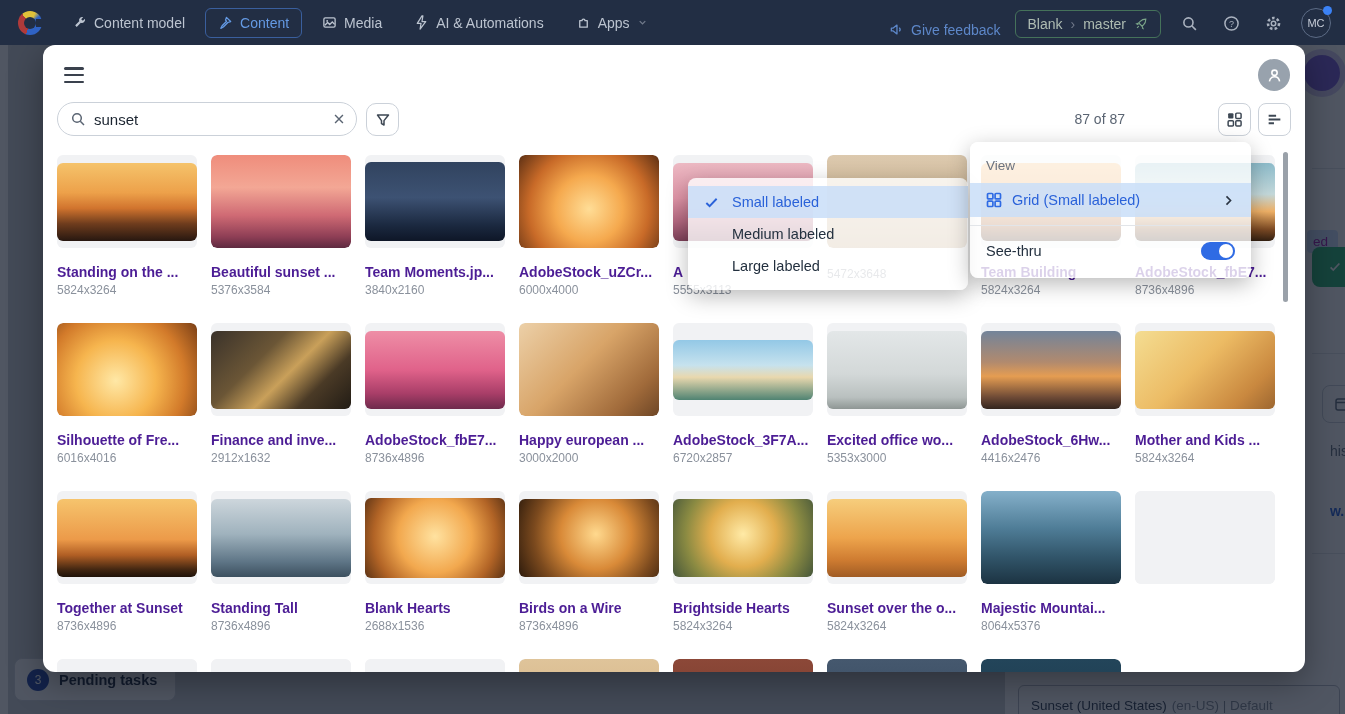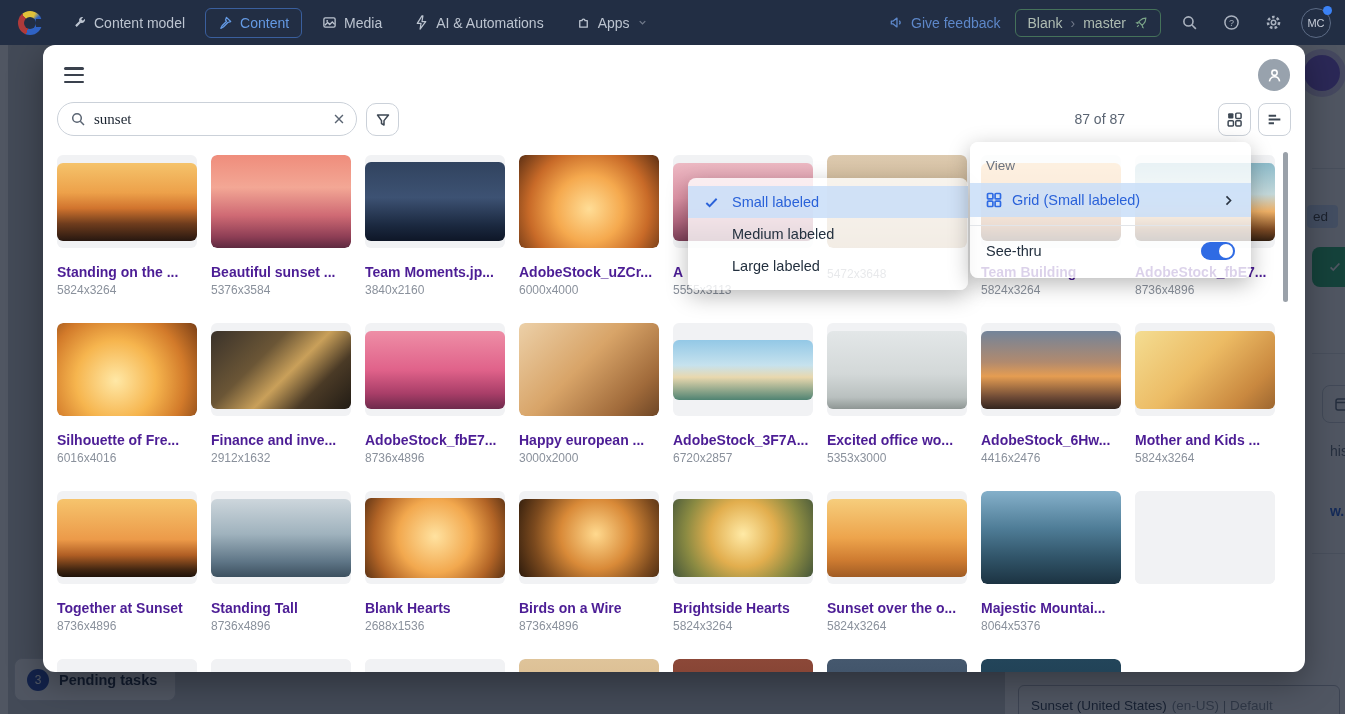--- a/index.html
+++ b/index.html
@@ -11,40 +11,40 @@
   .topnav { position:absolute; left:0; top:0; width:1345px; height:45px; background:#222e44;
     display:flex; align-items:center; z-index:40; color:#bcc4d0; font-size:14px; }
   .brand { width:24px; height:24px; margin:0 14px 0 18px; border-radius:50%; position:relative;
     background:conic-gradient(from 200deg,#b03a3a 0 33%,#e0c23a 33% 52%,#2f62c4 60% 100%); cursor:pointer; }
   .brand::before { content:""; position:absolute; inset:6px; border-radius:50%; background:#222e44; }
   .brand::after { content:""; position:absolute; right:-2px; top:8px; width:8px; height:8px; background:#222e44; }
   .navitem { display:flex; align-items:center; gap:7px; padding:6px 12px; margin:0 4px;
     border-radius:6px; cursor:pointer; white-space:nowrap; }
   .navitem.active { border:1px solid #3a5f9e; color:#649ae4; }
   .navitem svg { flex:0 0 auto; }
-  .nav-right { margin-left:auto; display:flex; align-items:center; gap:14px; padding-right:14px; }
+  .nav-right { margin-left:auto; display:flex; align-items:flex-end; gap:14px; padding-right:14px; }
   .feedback { color:#5d87c9; display:flex; gap:7px; align-items:center; cursor:pointer; }
   .envpill { display:flex; align-items:center; gap:8px; border:1px solid #45725a; border-radius:6px;
     padding:5px 12px; color:#aebcb2; cursor:pointer; }
   .envpill .sep { color:#70798a; }
   .iconbtn { width:28px; height:28px; display:flex; align-items:center; justify-content:center;
     color:#aab2bf; cursor:pointer; }
   .mc { position:relative; width:30px; height:30px; border-radius:50%; border:1.5px solid #5c6b85;
     color:#c7cdd8; font-size:11px; display:flex; align-items:center; justify-content:center; cursor:pointer; }
   .mc .dot { position:absolute; right:-2px; top:-3px; width:9px; height:9px; border-radius:50%; background:#3b82f6; }
 
   
   .underlay { position:absolute; left:0; top:45px; width:1345px; height:669px; background:#cfd2d8; z-index:1; }
   .u-leftstrip { position:absolute; left:0; top:0; width:8px; height:669px; background:#ffffff; }
   .u-rightcol { position:absolute; left:1005px; top:0; width:340px; height:669px; background:#ffffff; }
   .u-avatar { position:absolute; left:1304px; top:10px; width:36px; height:36px; border-radius:50%;
     background:#7c5cd6; box-shadow:0 0 0 6px rgba(124,92,214,.3); }
   .u-div { position:absolute; background:#e3e6ea; height:1px; }
-  .u-badge { position:absolute; left:1307px; top:160px; padding:4px 10px 4px 6px; background:#cfe2ff;
-    color:#404040; font-size:13.5px; border-radius:4px; }
+  .u-badge { position:absolute; left:1307px; top:185px; padding:4px 10px 4px 6px; background:#cfe2ff;
+    color:#a21caf; font-size:13.5px; border-radius:4px; }
   .u-green { position:absolute; left:1312px; top:202px; width:46px; height:40px; border-radius:8px;
     background:#2bb673; color:#fff; display:flex; align-items:center; justify-content:center; cursor:pointer; }
   .u-sqbtn { position:absolute; left:1322px; top:340px; width:40px; height:38px; border:1px solid #cbd1d9;
     border-radius:8px; background:#fff; color:#67727f; display:flex; align-items:center; justify-content:center; }
   .u-his { position:absolute; left:1330px; top:398px; color:#67727f; font-size:14px; }
   .u-link { position:absolute; left:1330px; top:458px; color:#2a62d9; font-size:14px; font-weight:bold; }
   .pending { position:absolute; left:14px; top:613px; width:162px; height:43px; background:#fdfdfd;
     border:1px solid #d5d8dd; border-radius:8px; display:flex; align-items:center; gap:10px;
     padding:0 12px; cursor:pointer; }
   .pending .cnt { width:22px; height:22px; border-radius:50%; background:#2447a8; color:#fff;
@@ -61,21 +61,21 @@
   .modal { position:absolute; left:43px; top:45px; width:1262px; height:627px; background:#fff;
     border-radius:12px; box-shadow:0 10px 34px rgba(0,0,0,.35); z-index:3; overflow:hidden; }
   .burger { position:absolute; left:21px; top:22px; width:20px; height:16px; display:flex;
     flex-direction:column; justify-content:space-between; cursor:pointer; }
   .burger i { display:block; height:2.5px; background:#3a414d; border-radius:2px; }
   .m-avatar { position:absolute; left:1215px; top:14px; width:32px; height:32px; border-radius:50%;
     background:#98a2ad; color:#fff; display:flex; align-items:center; justify-content:center; cursor:pointer; }
   .searchbox { position:absolute; left:14px; top:57px; width:300px; height:34px; border:1px solid #cbd1d9;
     border-radius:17px; display:flex; align-items:center; padding:0 10px 0 12px; gap:8px; }
   .searchbox input { border:0; outline:0; flex:1; font-size:15px; color:#1b2430;
-    font-family:Liberation Serif, serif; background:transparent; }
+    font-family:Liberation Sans, sans-serif; background:transparent; }
   .clear-x { color:#5a6472; cursor:pointer; display:flex; }
   .filterbtn, .viewbtn, .sortbtn { position:absolute; top:58px; width:33px; height:33px; background:#fff;
     border:1px solid #cbd1d9; border-radius:10px; display:flex; align-items:center; justify-content:center;
     color:#3d4753; cursor:pointer; }
   .filterbtn { left:323px; }
   .viewbtn { left:1175px; border-radius:8px; }
   .sortbtn { left:1215px; border-radius:8px; }
   .count { position:absolute; top:66px; right:180px; color:#5a6472; font-size:14px; }
   .scrollthumb { position:absolute; left:1240px; top:107px; width:5px; height:150px;
     background:#9aa1a9; border-radius:3px; cursor:pointer; }

